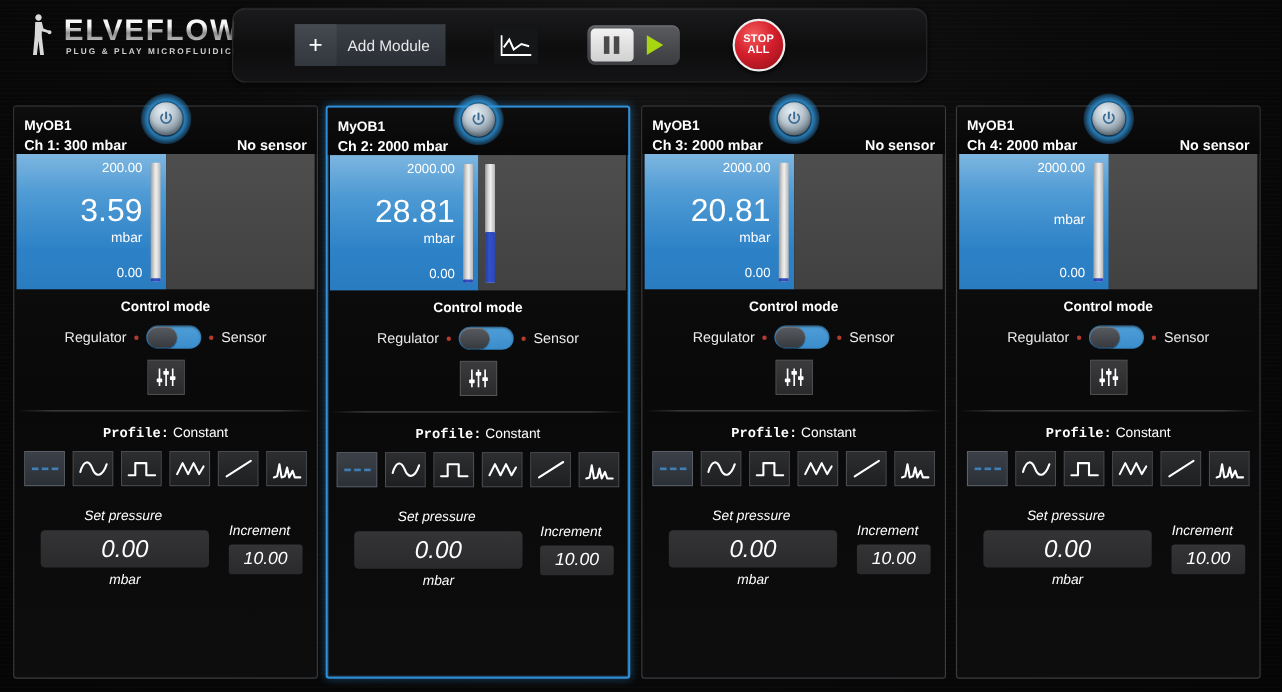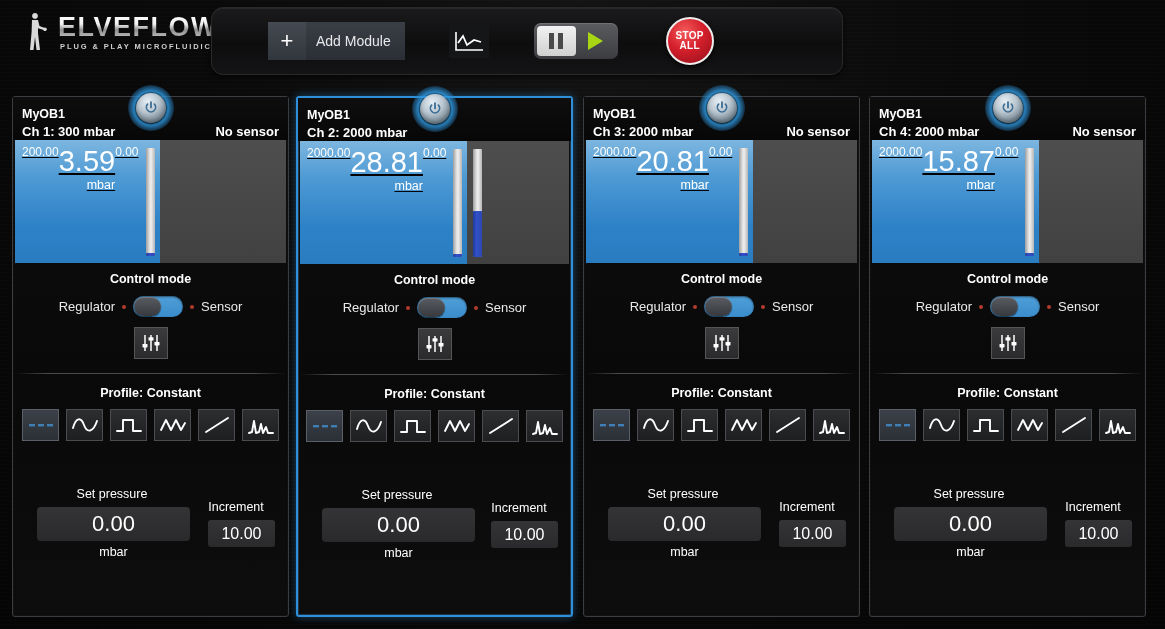--- a/index.html
+++ b/index.html
@@ -149,22 +149,22 @@
   .ro {
     position: relative; flex: 1; display: flex;
   }
   .ro.pressure {
     background: linear-gradient(180deg,#7db6e0 0%,#4e9ad4 30%, #2d82c7 70%, #2a7cc0 100%);
   }
   .ro.sensor { background: linear-gradient(180deg,#4e4e4e 0%,#414141 100%); }
   .ro.empty  { background: linear-gradient(180deg,#4e4e4e 0%,#414141 100%); }
 
   .ro .numcol {
-    flex: 1; display: flex; flex-direction: row; justify-content: space-between;
-    padding: 5px 7px 22px 7px; text-align: right; text-decoration: underline;
+    flex: 1; display: flex; flex-direction: column; justify-content: space-between;
+    padding: 5px 7px 8px 7px; text-align: right;
   }
   .ro.sensor .numcol { text-align: left; order: 2; }
   .ro .vmax { font-size: 12px; color: #ffffff; line-height: 14px; }
   .ro .vmin { font-size: 12px; color: #ffffff; line-height: 14px; }
   .ro .midbox { text-align: right; }
   .ro.sensor .midbox { text-align: left; padding-left: 2px; }
   .ro .bigval {
     font-size: 29px; color: #ffffff; line-height: 32px; font-weight: 300;
   }
   .ro .unit { font-size: 12.5px; color:#ffffff; line-height: 16px; }
@@ -208,38 +208,38 @@
   }
 
   .divider {
     margin: 14px 2px 0 2px; height: 1px;
     background: linear-gradient(90deg, rgba(120,120,120,0) 0%, rgba(130,130,130,0.55) 12%, rgba(130,130,130,0.55) 88%, rgba(120,120,120,0) 100%);
   }
 
   
   .profile { margin-top: 12px; text-align:center; }
   .profile .ptitle { font-size: 12.5px; color:#fff; }
-  .profile .ptitle b { font-weight: bold; }
-  .profile .ptitle span.val { font-weight: bold; }
+  .profile .ptitle b { font-weight: bold; font-family: Liberation Mono, monospace; }
+  .profile .ptitle span.val { font-weight: normal; }
   .profrow {
     margin-top: 9px; display:flex; justify-content:center; gap: 7px;
   }
   .pbtn {
     width: 37px; height: 32px;
     background: linear-gradient(180deg,#2d2e30 0%,#1e1f21 100%);
     border: 1px solid #4a4c50;
     display:flex;align-items:center;justify-content:center;
   }
   .pbtn.sel {
     background: linear-gradient(180deg,#3c4048 0%,#2b2f36 100%);
     border-color:#5b6068;
   }
 
   
-  .setp { margin-top: 46px; position: relative; height: 100px; }
+  .setp { margin-top: 20px; position: relative; height: 100px; font-style: italic; }
   .setp .sp-lbl {
     position:absolute; left: 24px; top: 0; width: 150px; text-align:center;
     color:#ffffff; font-size:12.5px;
   }
   .setp .inc-lbl {
     position:absolute; right: 10px; top: 13px; width: 84px; text-align:center;
     color:#ffffff; font-size:12.5px;
   }
   .setp .sp-field {
     position:absolute; left: 24px; top: 20px; width: 153px; height: 34px;
@@ -655,21 +655,20 @@
       <div class="col right">
         <div class="l1"></div>
         <div class="l2">No sensor</div>
       </div>
     </div>
     <div class="readouts">
       <div class="ro pressure">
         <div class="numcol">
           <div class="vmax">2000.00</div>
           <div class="midbox">
-            <div class="bigval">15.87</div>
             <div class="unit">mbar</div>
           </div>
           <div class="vmin">0.00</div>
         </div>
         <div class="bar">
           <div class="fill" style="height:3%"></div>
         </div>
       </div>
       <div class="ro empty"></div>
     </div>

